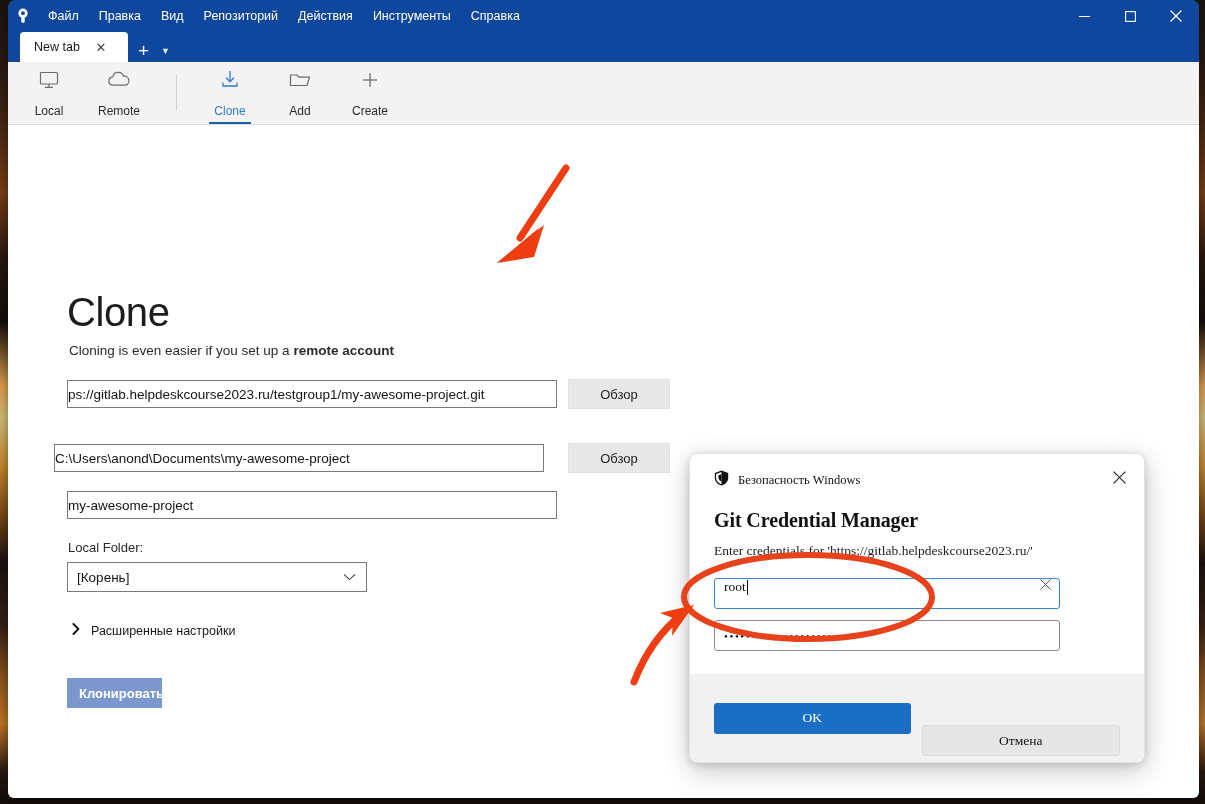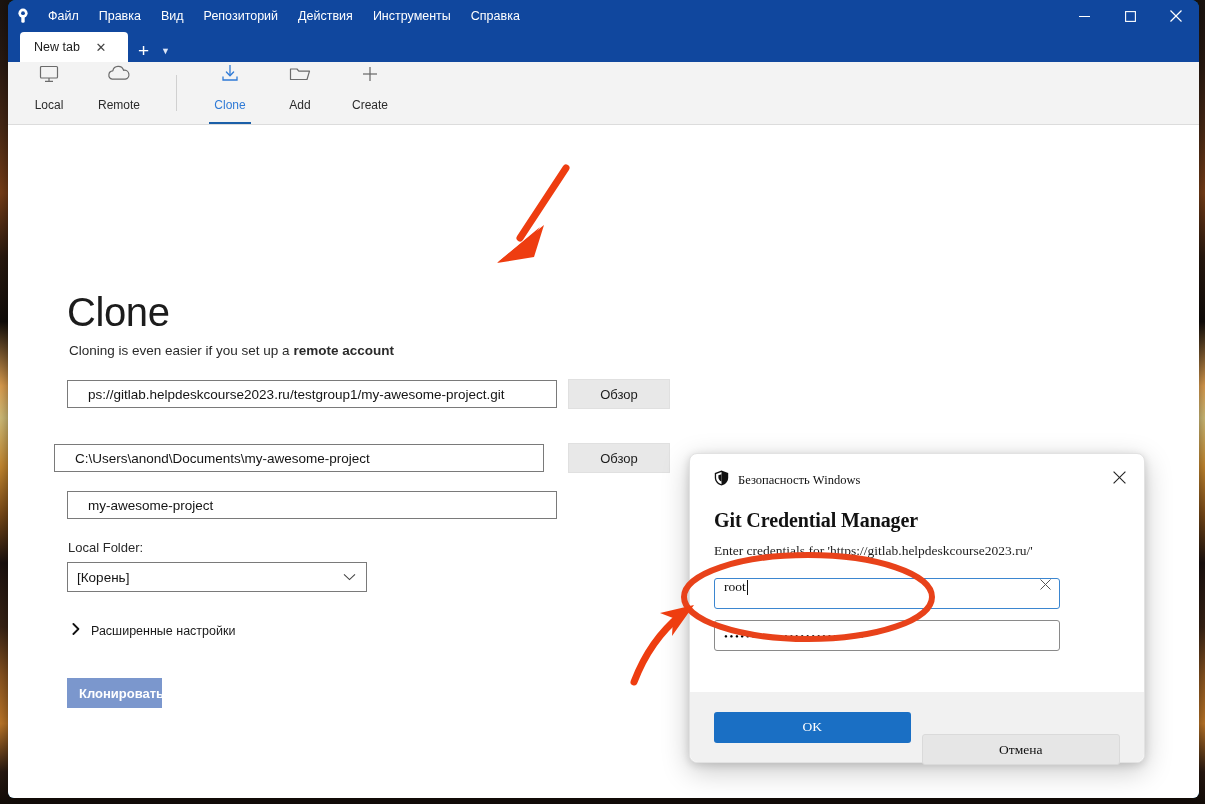--- a/index.html
+++ b/index.html
@@ -99,21 +99,21 @@
   #toolbar {
     height: 62px;
     background: #f3f3f3;
     border-bottom: 1px solid #dcdcdc;
     display: flex; align-items: stretch;
     padding-left: 6px;
   }
   .tb-btn {
     width: 70px;
     display: flex; flex-direction: column;
-    align-items: center; 
+    align-items: center; justify-content: center;
     gap: 14px;
     position: relative;
   }
   .tb-btn .tb-label { font-size: 12px; color: #2b2b2b; }
   .tb-btn.active .tb-label { color: #2f7ad6; }
   .tb-btn.active::after {
     content: ""; position: absolute;
     left: 14px; right: 14px; bottom: 0; height: 2px;
     background: #1b5fa8;
   }
@@ -136,21 +136,21 @@
     font-size: 13.5px; color: #2a2a2a;
   }
   #page-sub b { font-weight: 700; }
 
   .field-box {
     position: absolute;
     height: 28px;
     border: 1px solid #7a7a7a;
     background: #fff;
     display: flex; align-items: center;
-    padding: 0 20px;
+    padding: 0 0;
     font-size: 13.5px; color: #141414;
     box-sizing: border-box;
   }
   #url-field   { left: 59px; top: 255px; width: 490px; }
   #path-field  { left: 46px; top: 319px; width: 490px; }
   #name-field  { left: 59px; top: 366px; width: 490px; }
 
   .browse-btn {
     position: absolute;
     width: 102px; height: 30px;
@@ -281,21 +281,21 @@
     background: #fff;
     font-size: 11px; color: #000;
     letter-spacing: 1.6px;
     overflow: hidden;
   }
   #cred-actions {
     position: absolute; left: 0; right: 0; bottom: 0;
     height: 62px; background: #f1f1f1;
     border-radius: 0 0 8px 8px;
     display: flex; align-items: center;
-    padding: 4px 24px; gap: 11px;
+    padding: 13px 24px; gap: 11px;
   }
   #cred-ok {
     flex: 1; height: 31px;
     background: #1a6fc4; color: #fff;
     font-size: 13.5px;
     display: flex; align-items: center; justify-content: center;
     border-radius: 3px;
   }
   #cred-cancel {
     flex: 1; height: 31px;

